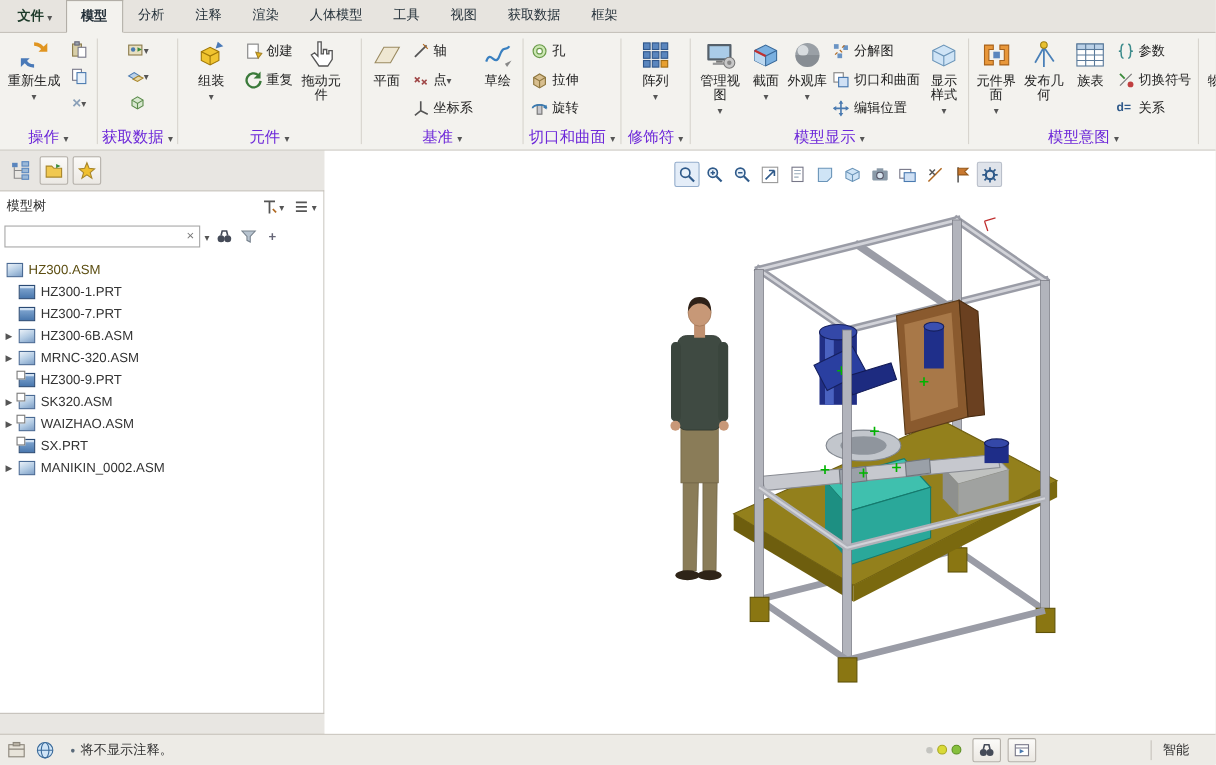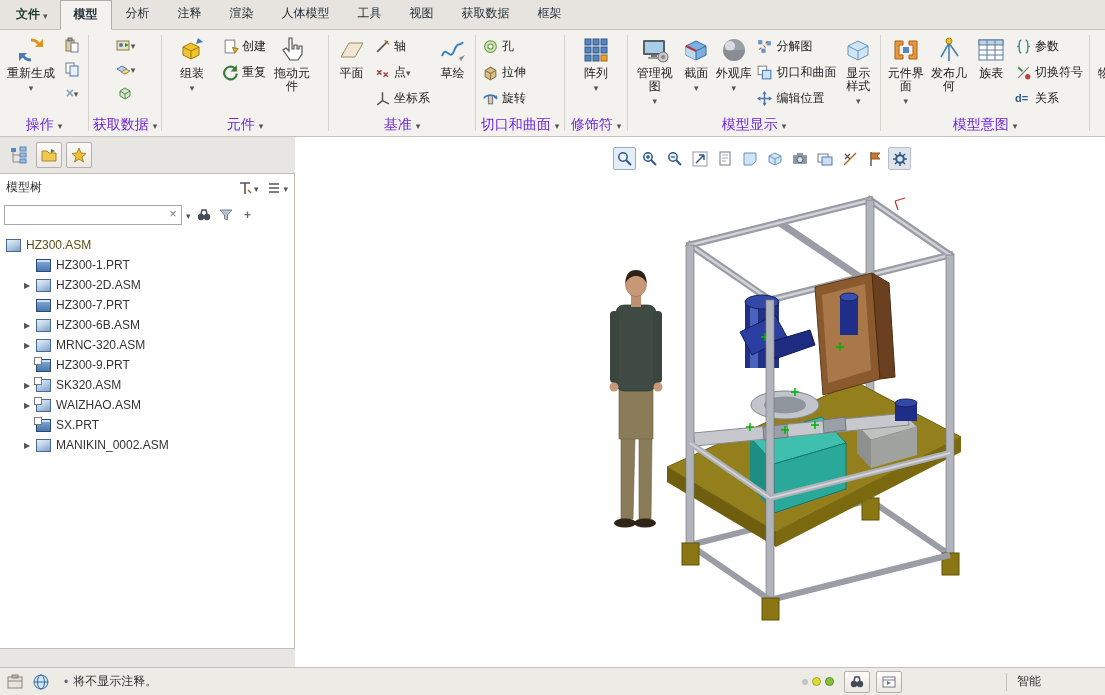--- a/index.html
+++ b/index.html
@@ -44,21 +44,21 @@
 .ptitle{font-weight:normal;color:#333}
 .phicons{margin-left:auto;display:flex;align-items:center;gap:8px}
 .phicon{display:flex;align-items:center;gap:1px;cursor:default}
 .searchrow{height:28px;display:flex;align-items:center;padding:0 4px;gap:4px;flex:none}
 .searchbox{position:relative;width:178px;height:20px}
 .searchbox input{width:100%;height:100%;border:1px solid #a7a7a7;padding:0 16px 0 4px;font-size:12px;outline:none}
 .clr{position:absolute;right:2px;top:1px;width:14px;height:16px;text-align:center;color:#777;font-size:12px;line-height:16px;cursor:default}
 .sic{width:18px;height:18px;display:flex;align-items:center;justify-content:center;cursor:default}
 .tree{flex:1;overflow:hidden;padding-top:6px}
 .trow{display:flex;align-items:center;height:20px;padding-left:6px;cursor:default}
-.trow.child{padding-left:24px}
+.trow.child{padding-left:5px}
 .arr{width:12px;font-size:8px;color:#555;flex:none}
 .arr.on::before{content:"▶"}
 .ticon{width:15px;height:13px;position:relative;display:inline-block;margin-right:5px;flex:none}
 .t-asm{background:linear-gradient(155deg,#eaf1f8 0%,#b0c9e2 55%,#7e9fc6 100%);border:1px solid #4a6a94}
 .t-prt{background:linear-gradient(#86abd4,#4a78ae);border:1px solid #2a4a74;box-shadow:inset 0 2px 0 #cfe0f2}
 .pkg::after{content:"";position:absolute;left:-3px;top:-3px;width:6px;height:6px;background:#fff;border:1px solid #7a7a7a}
 .tlbl{color:#333;white-space:nowrap}
 .trow.root .tlbl{color:#5c4e12}
 
 .viewport{flex:1;background:#fff;position:relative;overflow:hidden}
@@ -73,21 +73,21 @@
 .statusbar{height:28px;background:#edebe6;border-top:1px solid #c6c2bb;display:flex;align-items:center;padding:0 0 0 2px;flex:none}
 .sbicon{width:26px;height:24px;display:flex;align-items:center;justify-content:center;cursor:default}
 .sbmsg{margin-left:10px;color:#333;display:flex;align-items:center;gap:5px}
 .sbright{margin-left:auto;display:flex;align-items:center}
 .dot{width:9px;height:9px;border-radius:50%;margin-right:4px}
 .d1{background:#c4c4c0;width:6px;height:6px}
 .d2{background:#d9d937;border:1px solid #a8a820}
 .d3{background:#86c03c;border:1px solid #5d8f22}
 .sbbtn{width:26px;height:22px;border:1px solid #b5b1aa;background:linear-gradient(#fcfbf9,#ebe8e2);border-radius:2px;display:flex;align-items:center;justify-content:center;margin-left:6px;cursor:default}
 .sbsep{width:1px;height:18px;background:#c6c2bb;margin:0 10px 0 104px}
-.sbfilter{color:#333;margin-right:64px;cursor:default}
+.sbfilter{color:#333;margin-right:24px;cursor:default}
 </style>
 </head>
 <body>
 
 <div class="app">
 
   <div class="tabbar">
     <div class="filebtn">
       <span>文件</span>
       <b class="cv"></b>
@@ -512,25 +512,20 @@
           <div class="trow root">
               <span class="ticon t-asm"></span>
               <span class="tlbl">HZ300.ASM</span>
             </div>
           <div class="trow child">
               <span class="arr"></span>
               <span class="ticon t-prt"></span>
               <span class="tlbl">HZ300-1.PRT</span>
             </div>
           <div class="trow child">
-              <span class="arr on"></span>
-              <span class="ticon t-asm"></span>
-              <span class="tlbl">HZ300-2D.ASM</span>
-            </div>
-          <div class="trow child">
               <span class="arr"></span>
               <span class="ticon t-prt"></span>
               <span class="tlbl">HZ300-7.PRT</span>
             </div>
           <div class="trow child">
               <span class="arr on"></span>
               <span class="ticon t-asm"></span>
               <span class="tlbl">HZ300-6B.ASM</span>
             </div>
           <div class="trow child">

